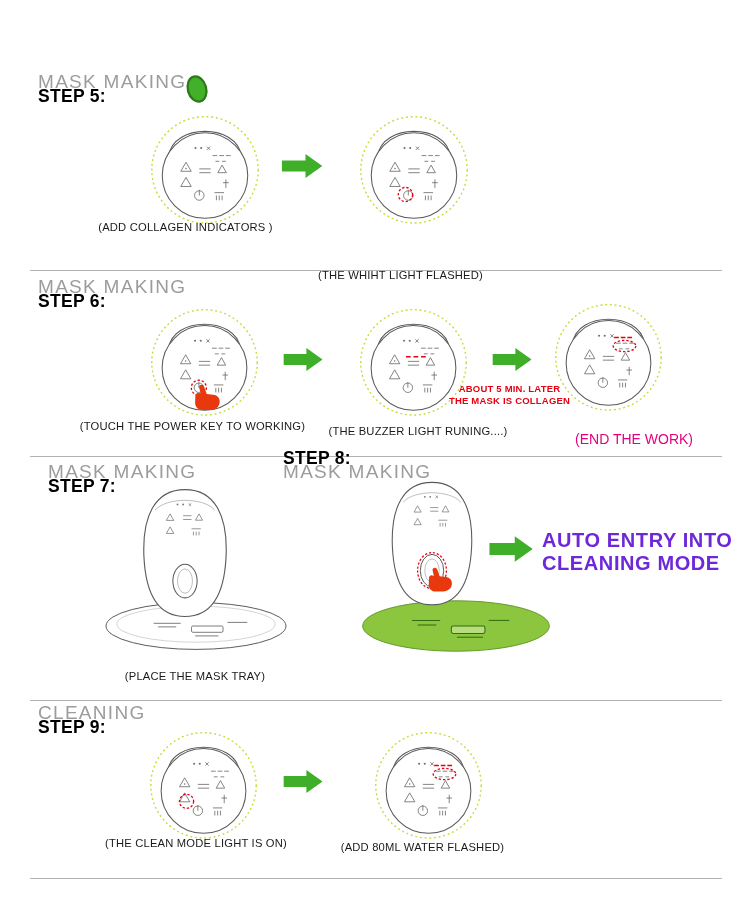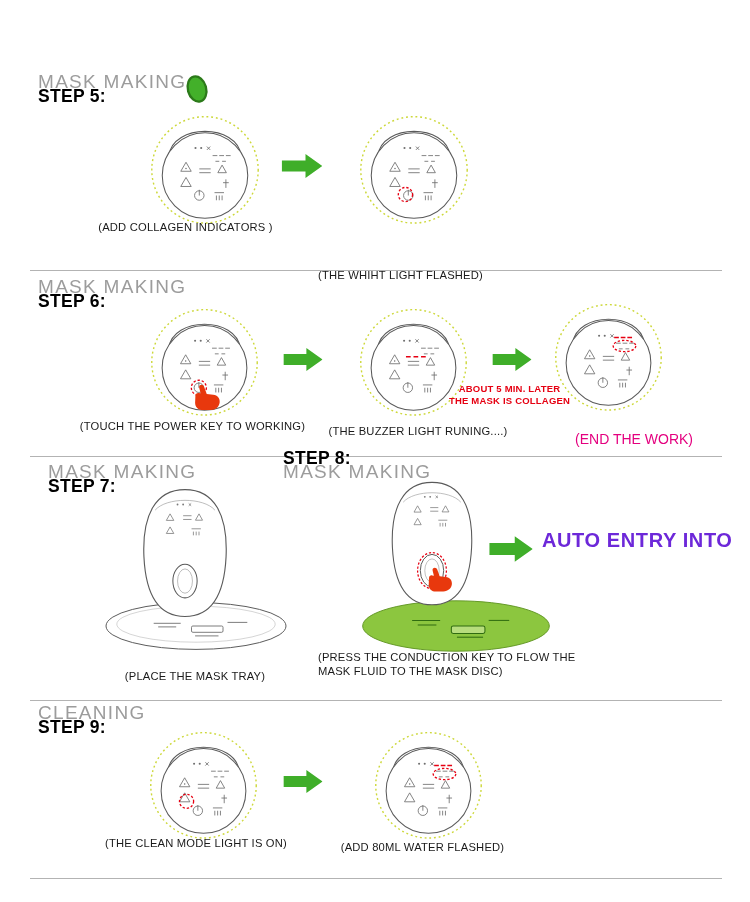--- a/index.html
+++ b/index.html
@@ -205,26 +205,23 @@
   <svg class="abs" style="left:424px; top:566px; transform:rotate(-12deg);" width="30" height="33" viewBox="0 0 40 44">
       <use href="#hand"></use>
     </svg>
 
   <svg class="abs" style="left:489px; top:534px;" width="44" height="30" viewBox="0 0 58 40">
       <use href="#arrow-right"></use>
     </svg>
 
   <div class="abs auto-green" style="left:542px; top:529px;">
     <div>AUTO ENTRY INTO</div>
+    <div>CLEANING  MODE</div>
   </div>
 
-  <div class="abs cap cap-left" style="left:318px; top:650px; width:280px; line-height:14px;">
-    <div>(PRESS THE CONDUCTION KEY TO FLOW THE</div>
-    <div>MASK FLUID TO THE MASK DISC)</div>
-  </div>
 
   <div class="divider" style="top:700px;"></div>
 
   <div class="abs cat" style="left:38px; top:702px;">CLEANING</div>
   <div class="abs step-title" style="left:38px; top:717px;">STEP 9:</div>
 
   <svg class="abs" style="left:147px; top:726px;" width="113" height="113" viewBox="0 0 120 120">
     <use href="#dev-top"></use>
     <circle class="hl" cx="42" cy="80" r="7.5"></circle>
   </svg>

